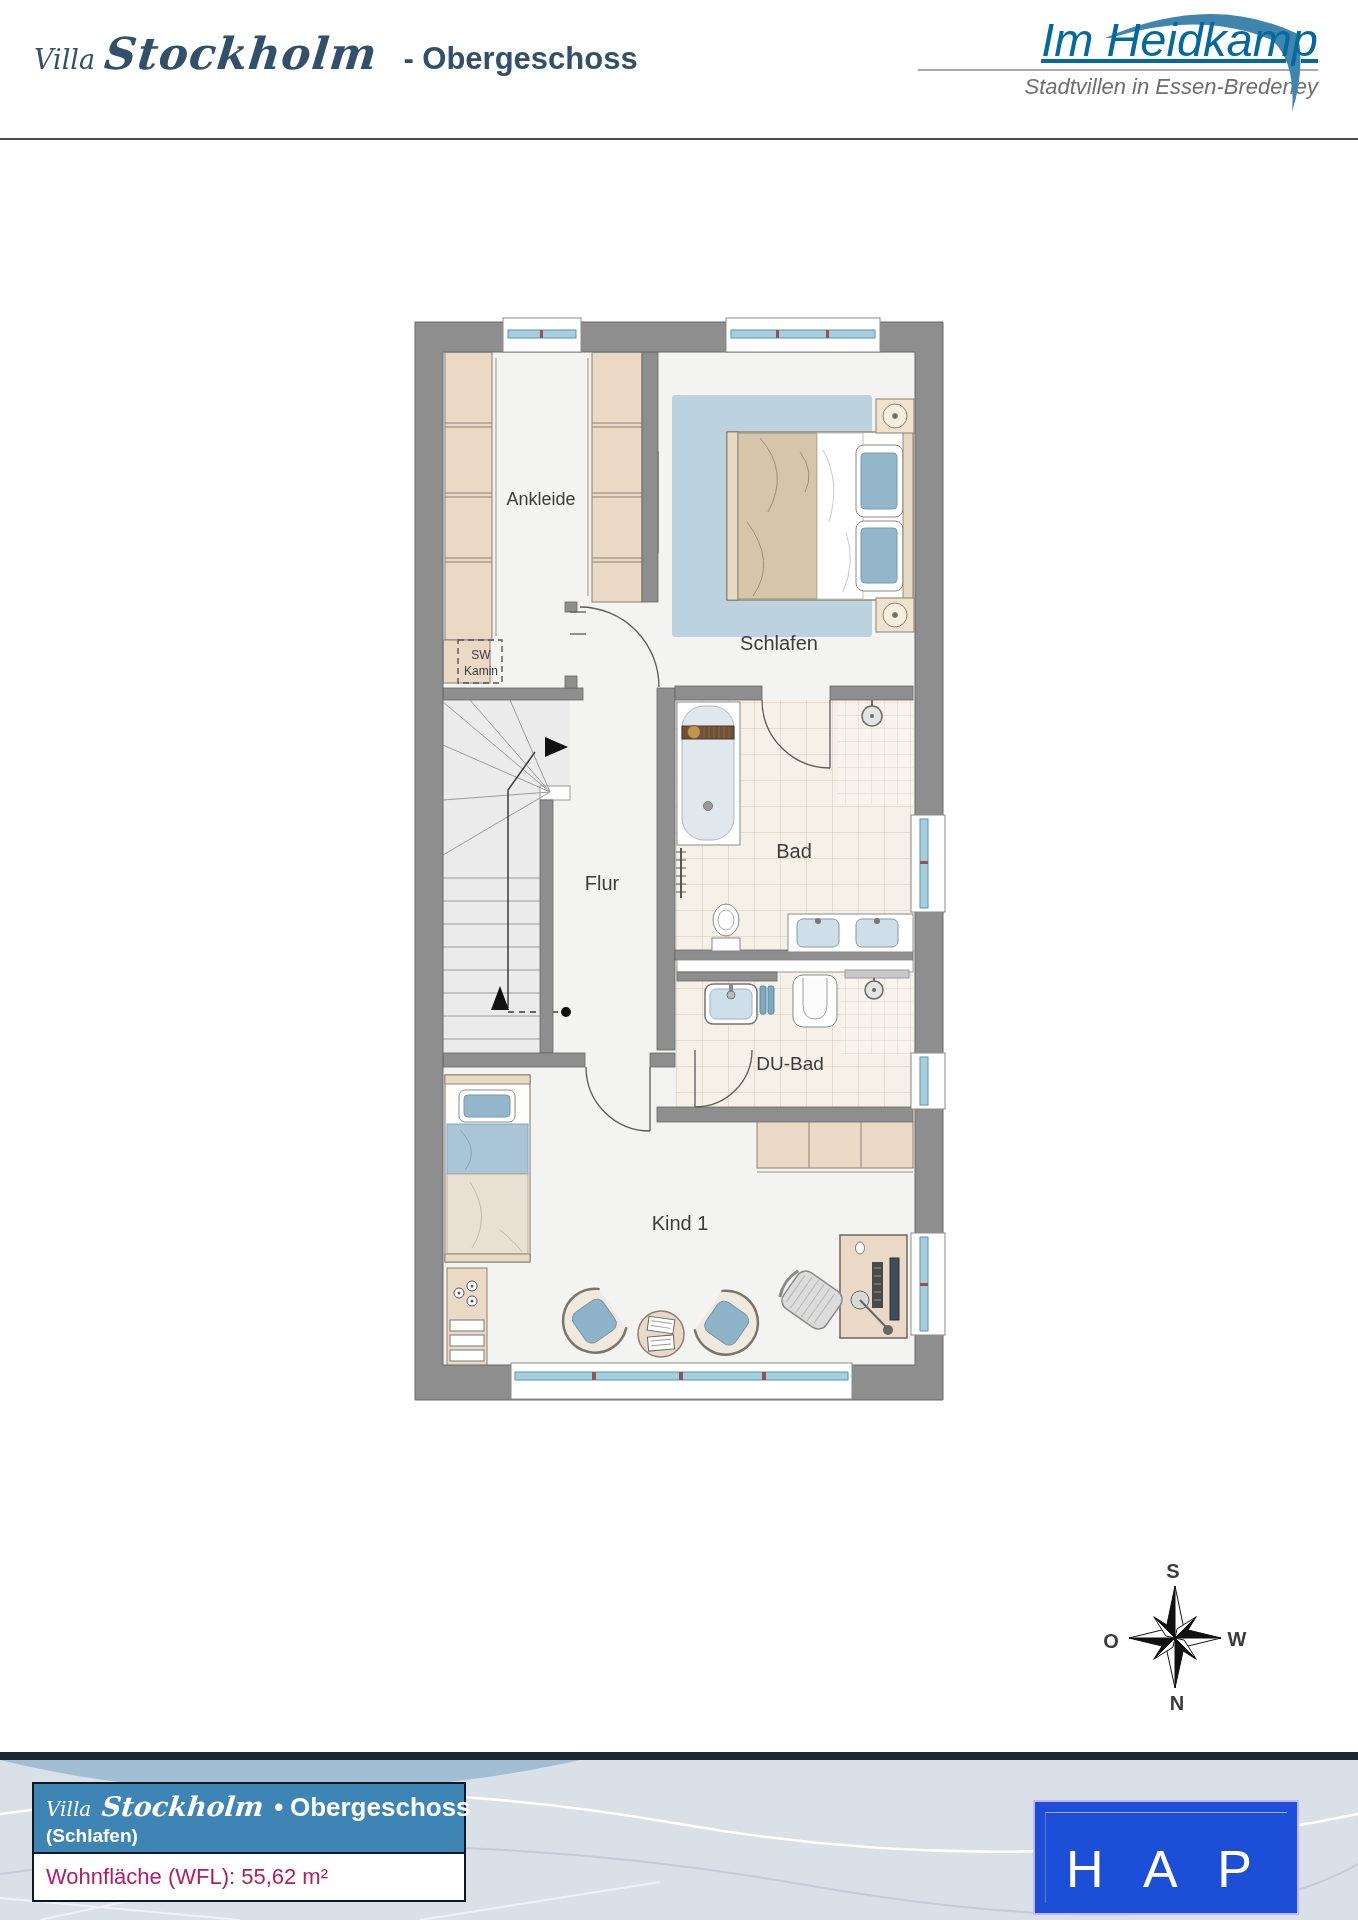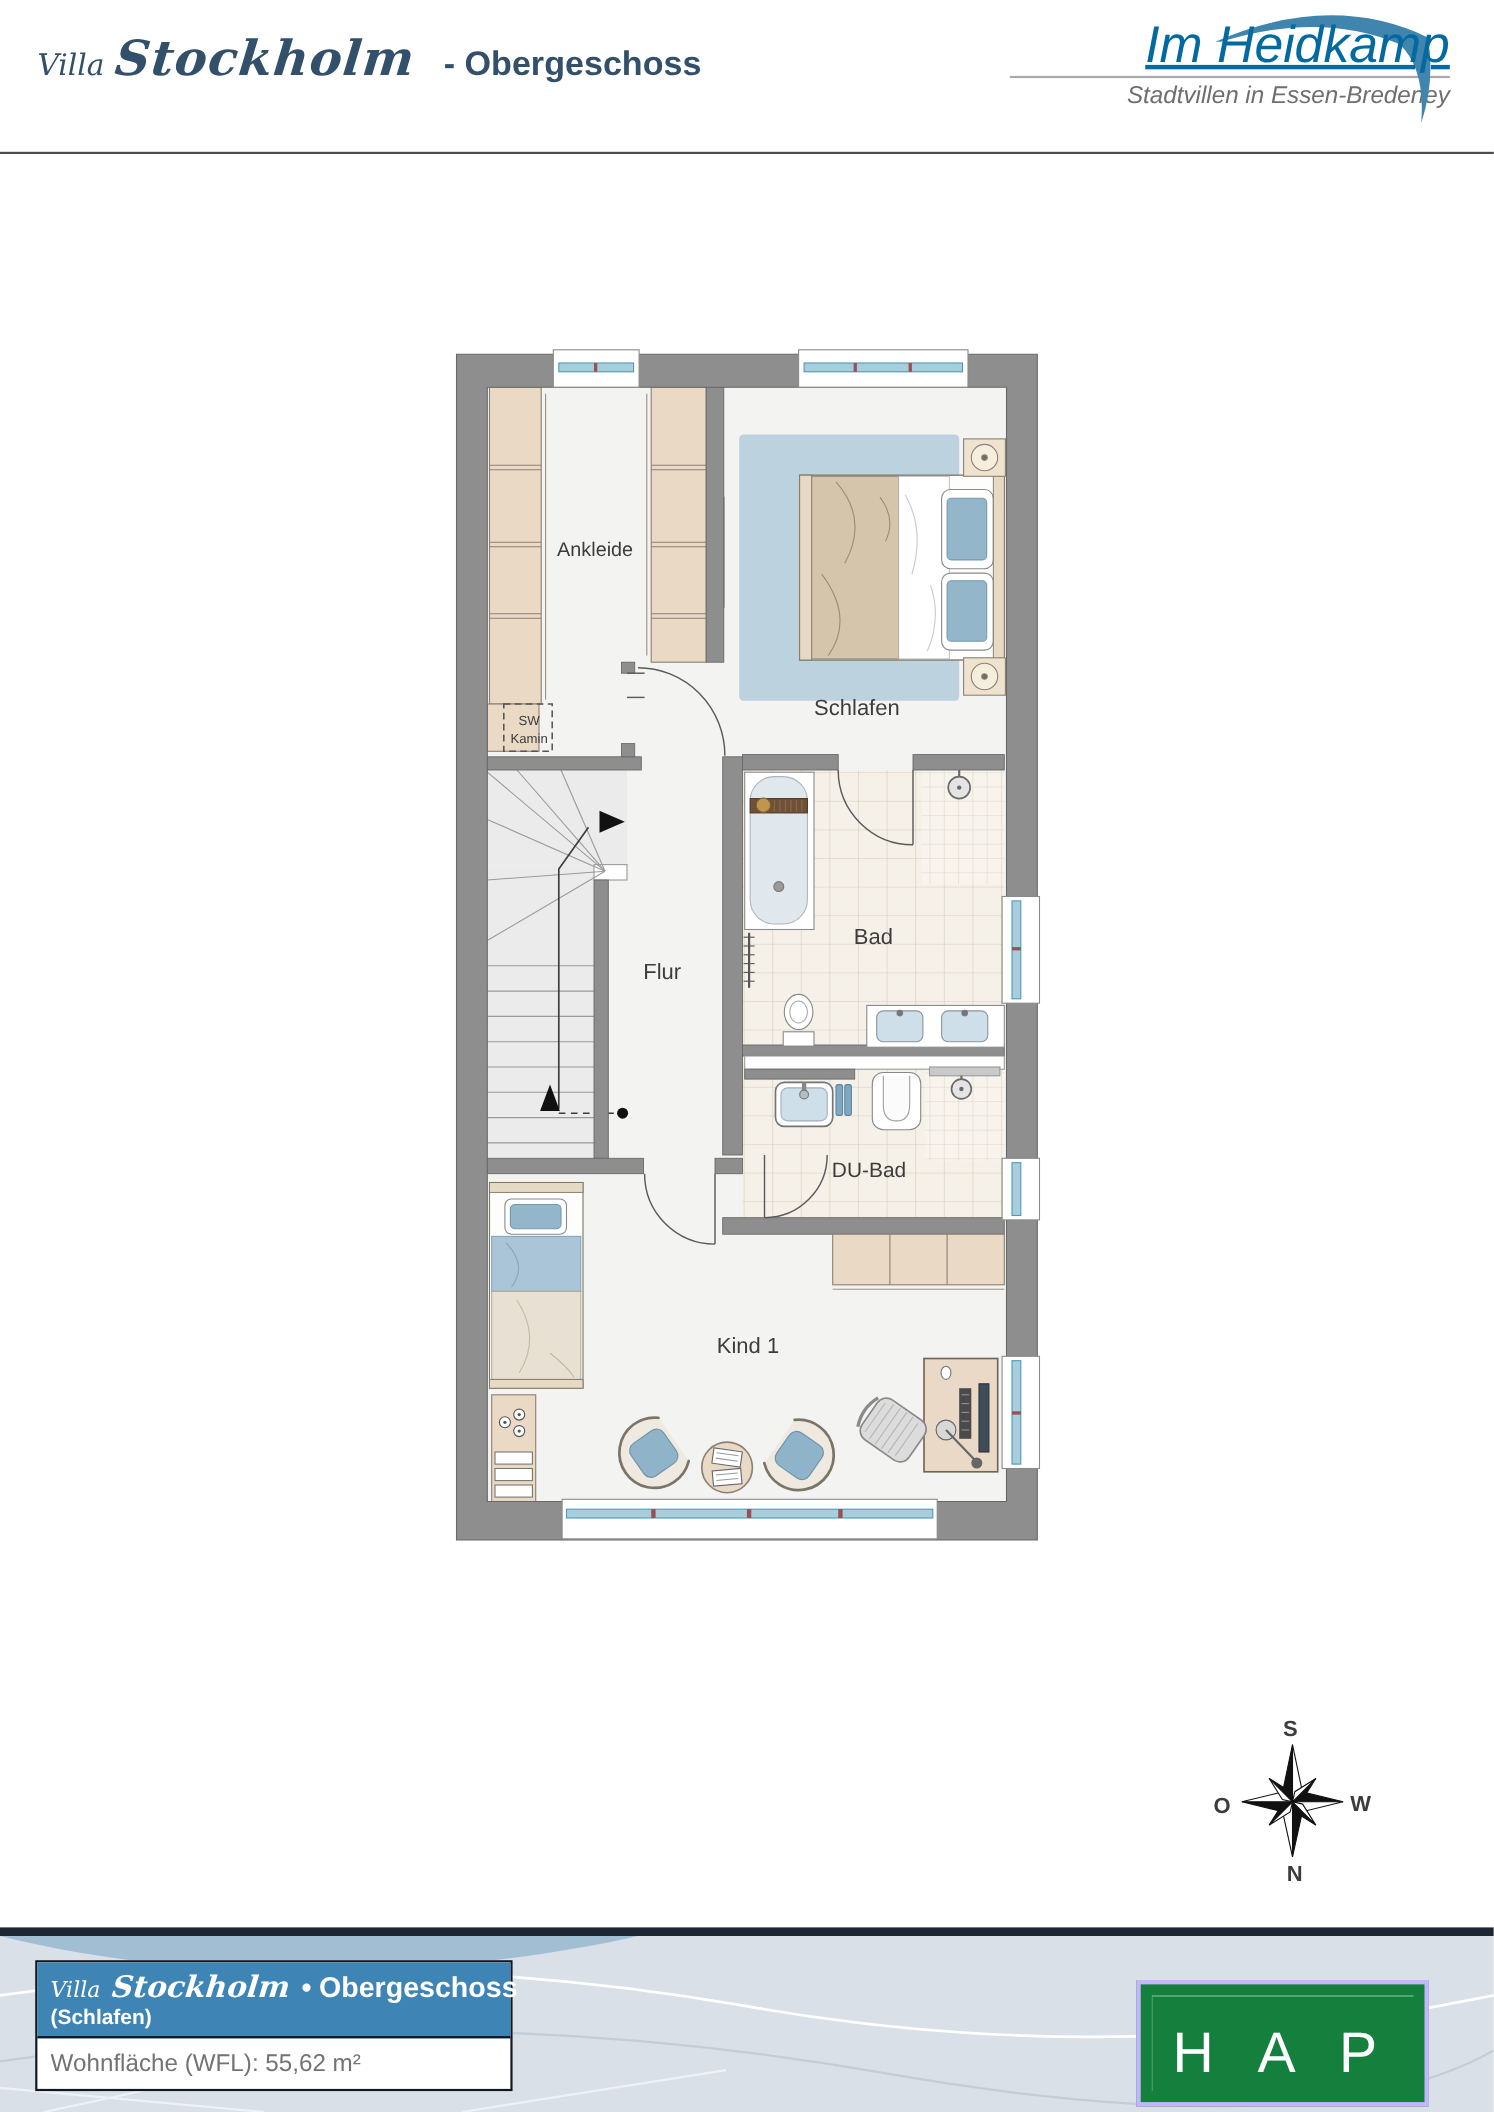--- a/index.html
+++ b/index.html
@@ -21,22 +21,22 @@
   
   #footer-art{left:0;top:1752px;}
   #footer-box{left:32px;top:1782px;width:430px;border:2px solid #10171f;background:#fff;}
   #footer-box .blue{background:#3e85b5;color:#fff;padding:7px 12px 5px 12px;border-bottom:2px solid #10171f;}
   #footer-box .blue .l1{font-size:24px;white-space:nowrap;}
   #footer-box .blue .l1 .v{font-family:"DejaVu Serif",serif;font-style:italic;font-size:20px;}
   #footer-box .blue .l1 .s{font-family:"DejaVu Serif",serif;font-style:italic;font-weight:bold;
         font-size:27px;transform:skewX(-6deg);display:inline-block;margin:0 4px;}
   #footer-box .blue .l1 .b{font-weight:bold;font-size:26px;}
   #footer-box .blue .l2{font-weight:bold;font-size:19px;margin-top:2px;}
-  #footer-box .white{padding:10px 12px;font-size:22px;color:#737373;}
-  #hap-box{left:1033px;top:1800px;width:266px;height:115px;background:#15803d;border:4px solid #c4b5fd;box-sizing:border-box;}
+  #footer-box .white{padding:10px 12px;font-size:22px;color:#be185d;}
+  #hap-box{left:1033px;top:1800px;width:266px;height:115px;background:#1d4ed8;border:2px solid #c4b5fd;box-sizing:border-box;}
   #hap-inner{position:absolute;left:10px;right:10px;top:10px;bottom:10px;border-top:1px solid rgba(255,255,255,.55);
         border-left:1px solid rgba(255,255,255,.25);}
   #hap-letters{position:absolute;left:0;right:0;bottom:14px;text-align:center;color:#fff;
         font-size:52px;letter-spacing:14px;font-family:"Liberation Sans",sans-serif;}
   
   text{font-family:"Liberation Sans",sans-serif;fill:#3c3c3c;}
 </style>
 </head>
 <body>
 

